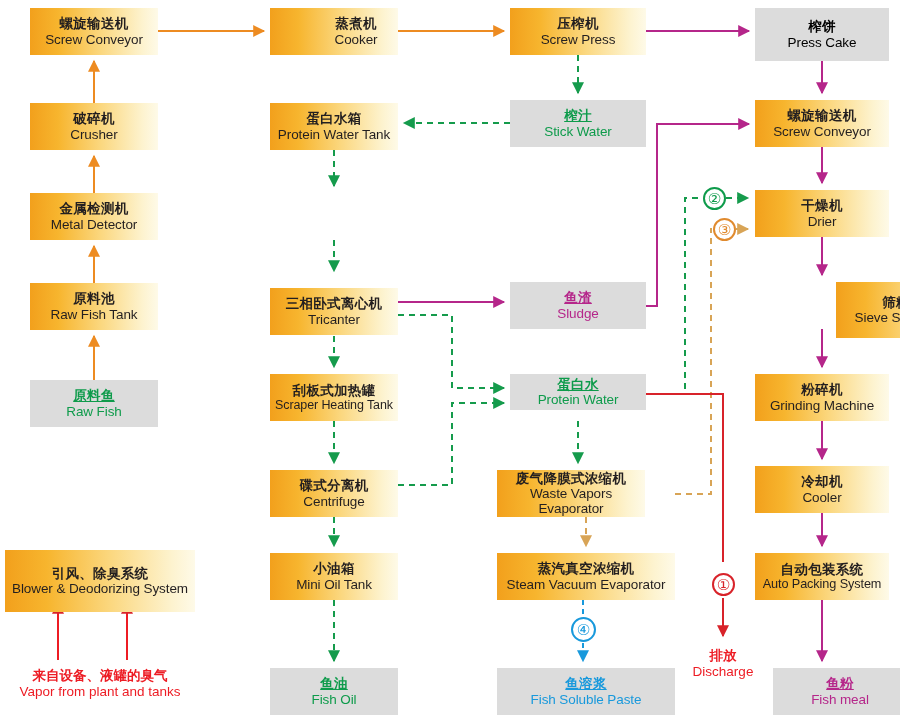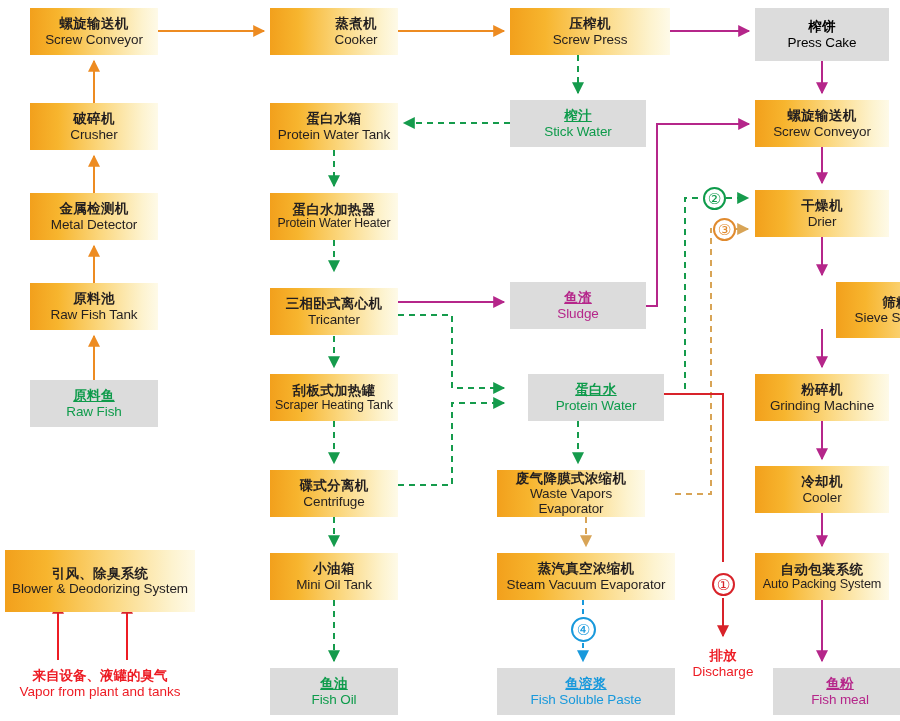--- a/index.html
+++ b/index.html
@@ -148,24 +148,20 @@
   </div>
 
   <div class="node equip" style="left:270px;top:8px;width:128px;height:47px;padding-left:44px;">
     <span class="cn">蒸煮机</span>
     <span class="en">Cooker</span>
   </div>
   <div class="node equip" style="left:270px;top:103px;width:128px;height:47px;">
     <span class="cn">蛋白水箱</span>
     <span class="en">Protein Water Tank</span>
   </div>
-  <div class="node equip" style="left:270px;top:193px;width:128px;height:47px;">
-    <span class="cn">蛋白水加热器</span>
-    <span class="en" style="font-size:12.3px;">Protein Water Heater</span>
-  </div>
   <div class="node equip" style="left:270px;top:288px;width:128px;height:47px;">
     <span class="cn">三相卧式离心机</span>
     <span class="en">Tricanter</span>
   </div>
   <div class="node equip" style="left:270px;top:374px;width:128px;height:47px;">
     <span class="cn">刮板式加热罐</span>
     <span class="en" style="font-size:12.5px;">Scraper Heating Tank</span>
   </div>
   <div class="node equip" style="left:270px;top:470px;width:128px;height:47px;">
     <span class="cn">碟式分离机</span>
@@ -173,33 +169,33 @@
   </div>
   <div class="node equip" style="left:270px;top:553px;width:128px;height:47px;">
     <span class="cn">小油箱</span>
     <span class="en">Mini Oil Tank</span>
   </div>
   <div class="node mat green" style="left:270px;top:668px;width:128px;height:47px;">
     <span class="cn">鱼油</span>
     <span class="en">Fish Oil</span>
   </div>
 
-  <div class="node equip" style="left:510px;top:8px;width:160px;height:47px;align-items:center;">
+  <div class="node equip" style="left:510px;top:8px;width:136px;height:47px;align-items:center;">
     <span class="cn">压榨机</span>
     <span class="en">Screw Press</span>
   </div>
   <div class="node mat green" style="left:510px;top:100px;width:136px;height:47px;">
     <span class="cn">榨汁</span>
     <span class="en">Stick Water</span>
   </div>
   <div class="node mat magenta" style="left:510px;top:282px;width:136px;height:47px;">
     <span class="cn">鱼渣</span>
     <span class="en">Sludge</span>
   </div>
-  <div class="node mat green" style="left:510px;top:374px;width:136px;height:47px;margin-left:18px;">
+  <div class="node mat green" style="left:510px;top:374px;width:136px;height:36px;">
     <span class="cn">蛋白水</span>
     <span class="en">Protein Water</span>
   </div>
   <div class="node equip" style="left:497px;top:470px;width:148px;height:47px;">
     <span class="cn">废气降膜式浓缩机</span>
     <span class="en">Waste Vapors  Evaporator</span>
   </div>
   <div class="node equip" style="left:497px;top:553px;width:178px;height:47px;">
     <span class="cn">蒸汽真空浓缩机</span>
     <span class="en">Steam Vacuum Evaporator</span>

